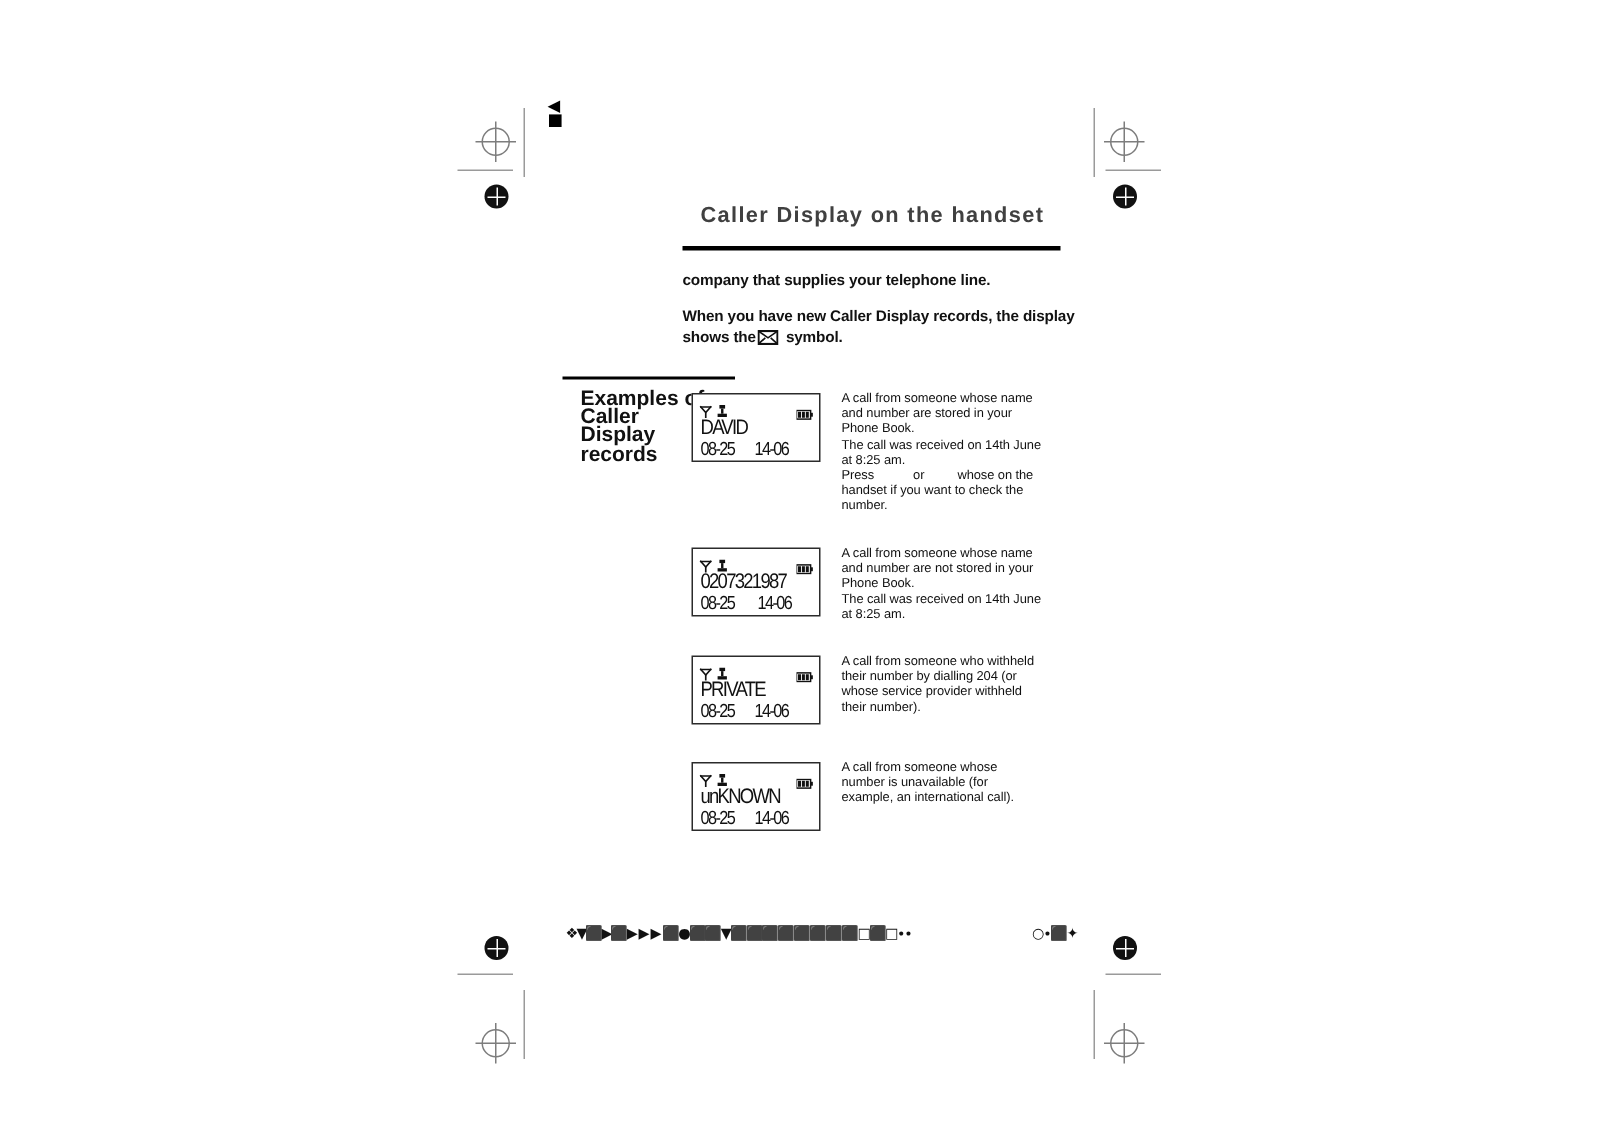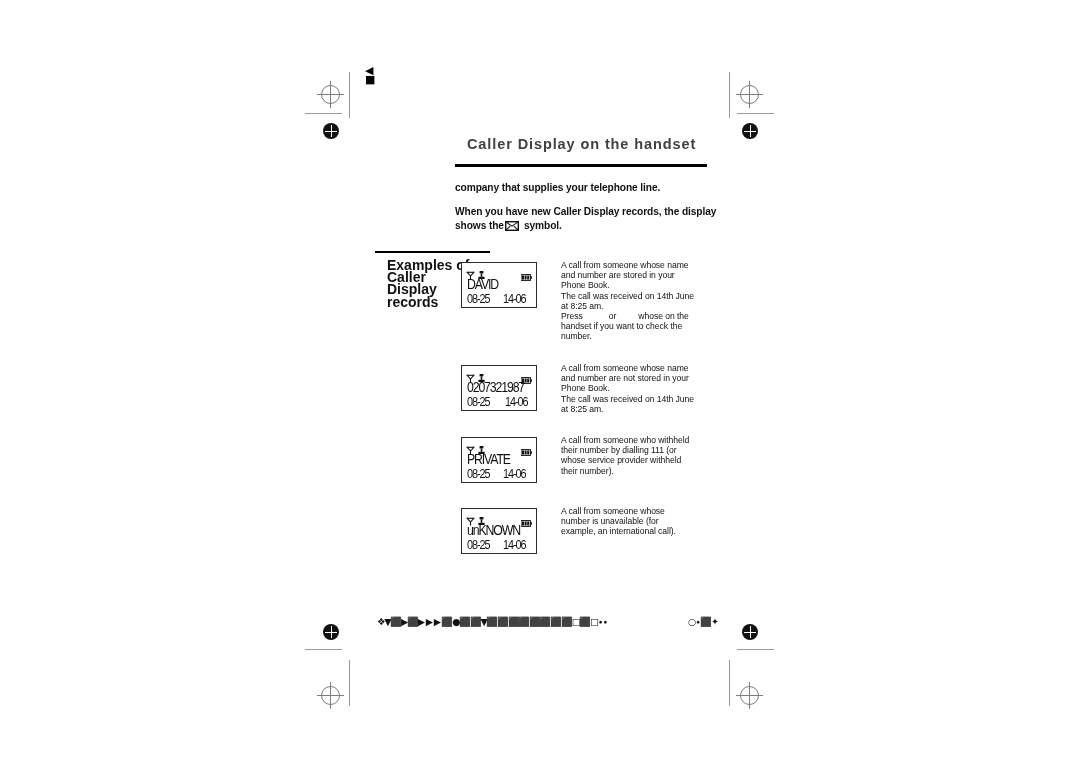--- a/index.html
+++ b/index.html
@@ -160,21 +160,21 @@
 
   
   .lcd-row {
     position: absolute;
     left: 461px;
   }
   .lcd {
     position: absolute;
     left: 0;
     top: 0;
-    width: 76px;
+    width: 86px;
     height: 46px;
     border: 1.4px solid #2b2b2b;
     box-sizing: border-box;
     background: #ffffff;
   }
   .lcd-statusbar {
     position: absolute;
     left: 4px;
     right: 4px;
     top: 3px;
@@ -436,21 +436,21 @@
           </svg>
       </span>
     </div>
     <div class="lcd-main">PRIVATE</div>
     <div class="lcd-bottom">
       <span class="lcd-date">08-25</span><span class="lcd-time">14-06</span>
     </div>
   </div>
   <div class="lcd-desc">
     <div class="desc-line">A call from someone who withheld</div>
-    <div class="desc-line">their number by dialling 111 (or</div>
+    <div class="desc-line">their number by dialling 204 (or</div>
     <div class="desc-line">whose service provider withheld</div>
     <div class="desc-line">their number).</div>
   </div>
 </div>
 
 <div class="lcd-row" style="top:508px; width:256px; height:46px;">
   <div class="lcd">
     <div class="lcd-statusbar">
       <span class="lcd-icon-left">
         <svg width="9" height="9" viewBox="0 0 9 9">

